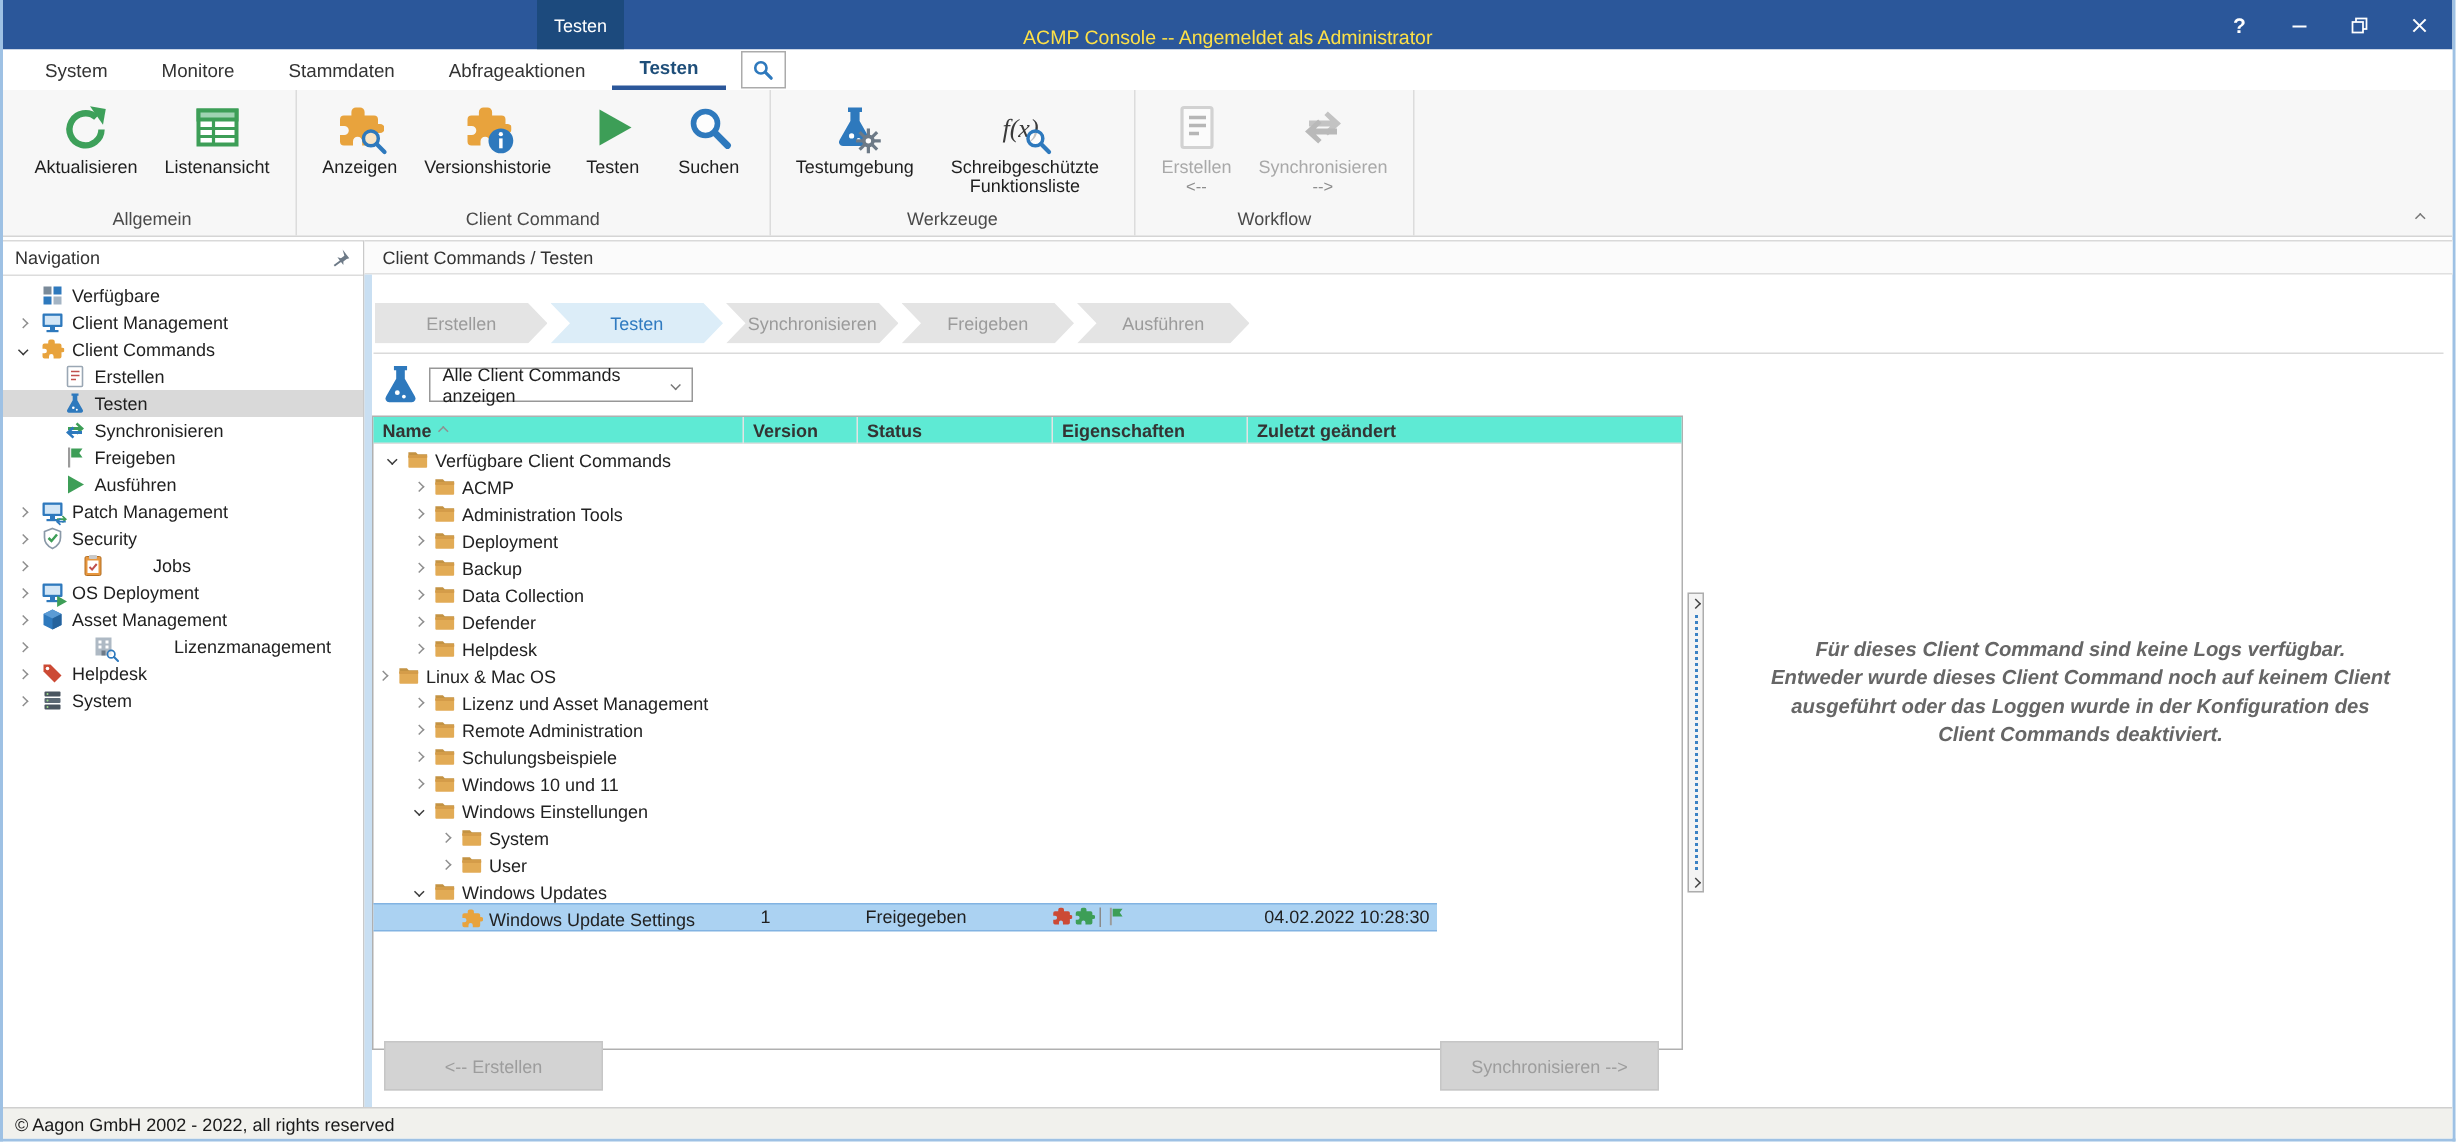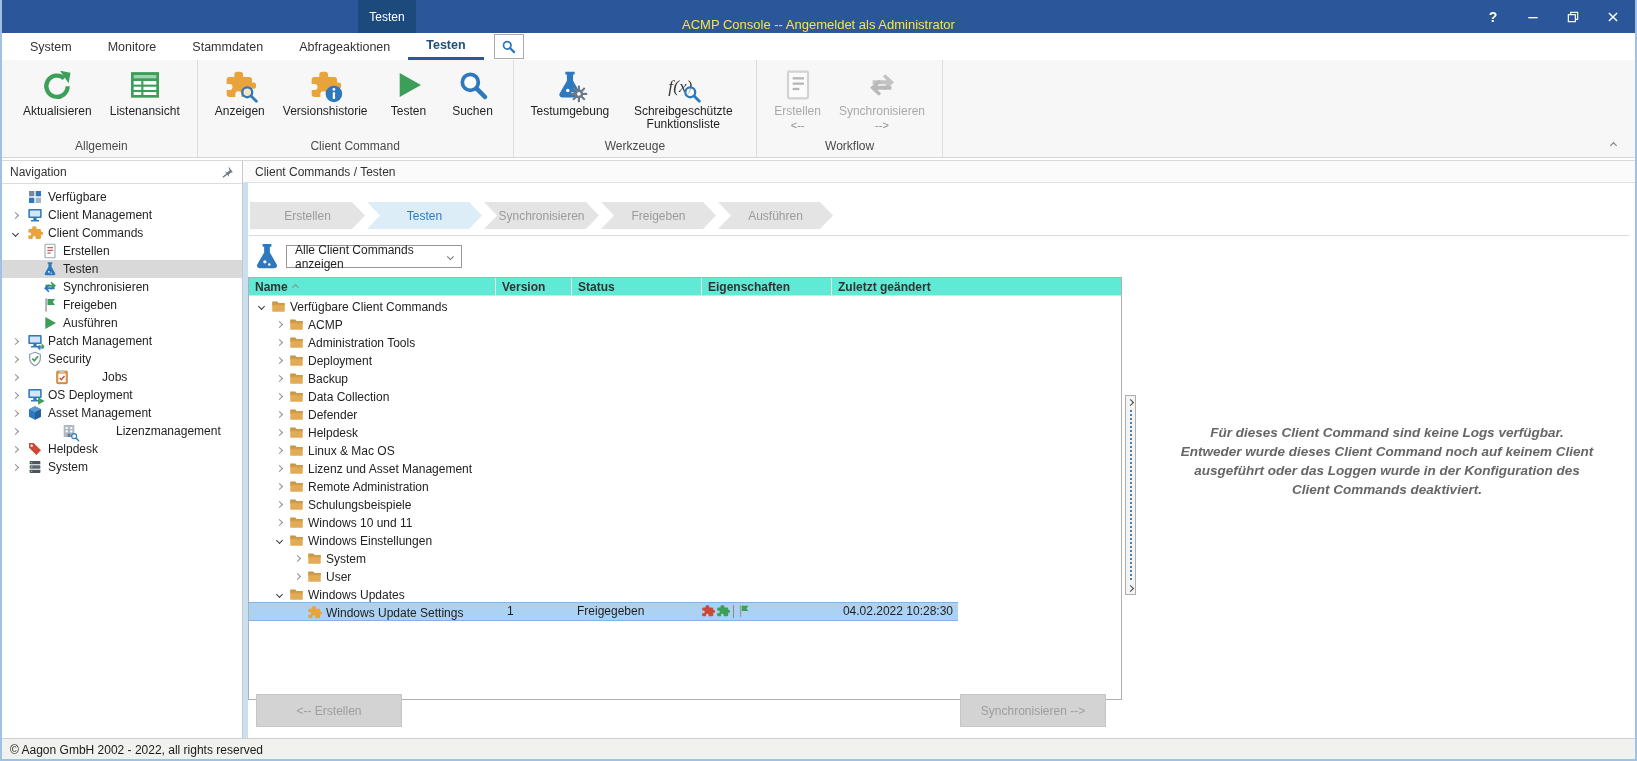--- a/index.html
+++ b/index.html
@@ -657,21 +657,21 @@
           <span class="txp">
             <span class="chev sm right"></span>
           </span>
           <span class="tic"><span class="icw" style="height: 15px; width: 15px;"><svg class="base">
                 <use href="#i-folder"></use>
               </svg></span></span>
           <span>Helpdesk</span>
         </div>
       </div>
       <div class="trow">
-        <div class="tname" style="padding-left: 24px;">
+        <div class="tname" style="">
           <span class="txp">
             <span class="chev sm right"></span>
           </span>
           <span class="tic"><span class="icw" style="height: 15px; width: 15px;"><svg class="base">
                 <use href="#i-folder"></use>
               </svg></span></span>
           <span>Linux &amp; Mac OS</span>
         </div>
       </div>
       <div class="trow">

